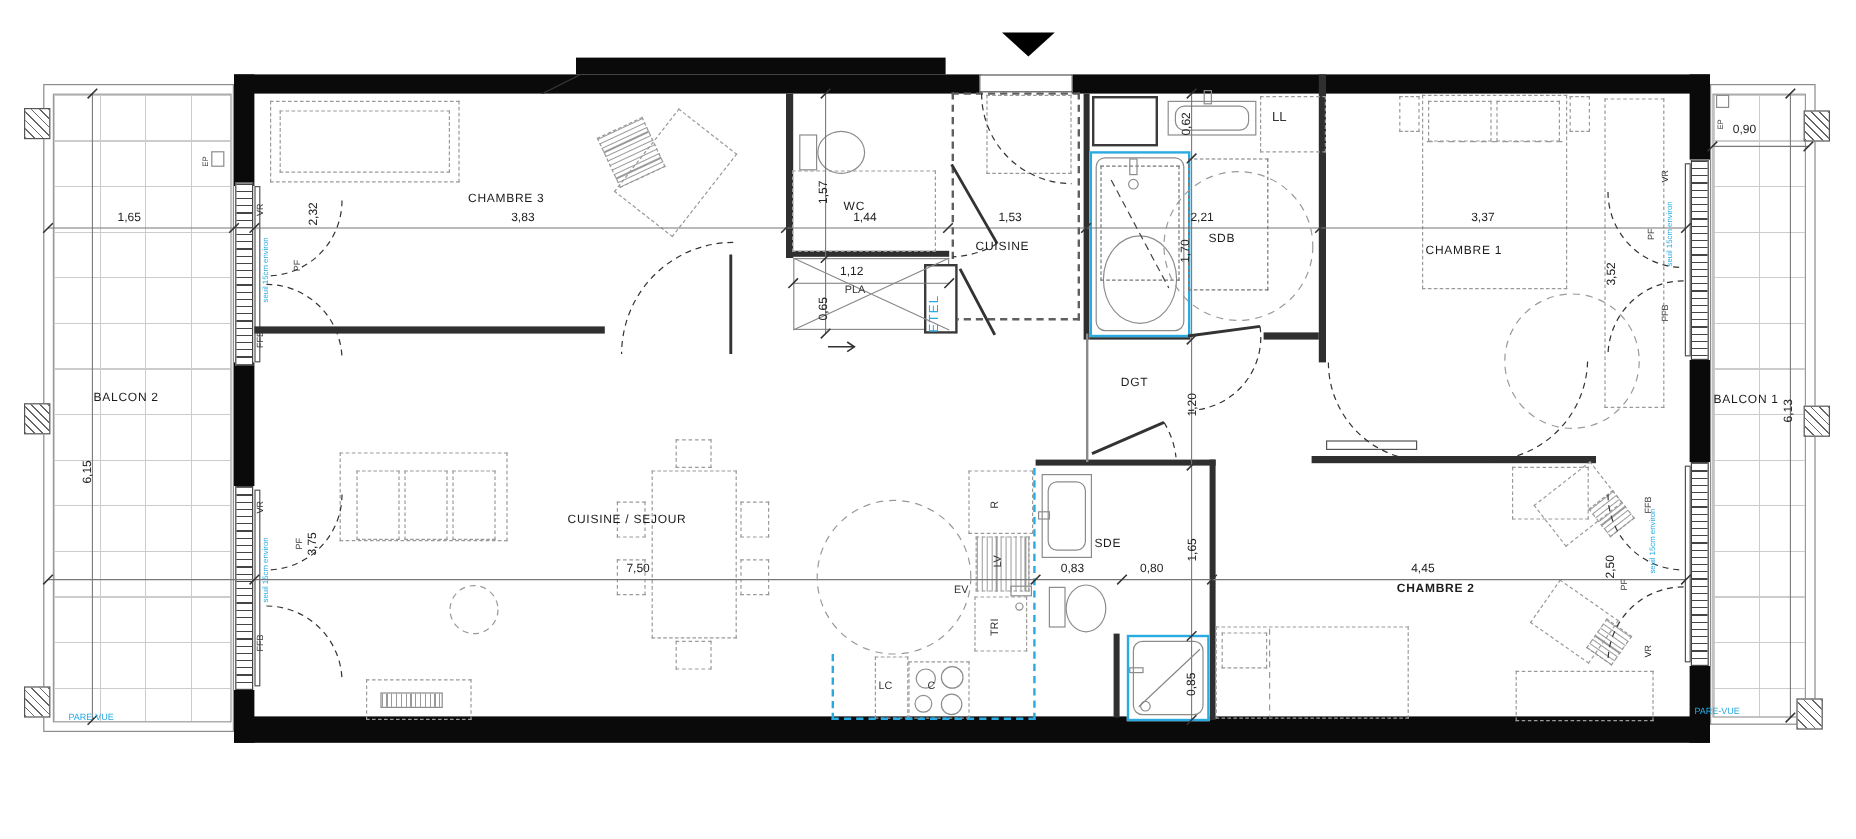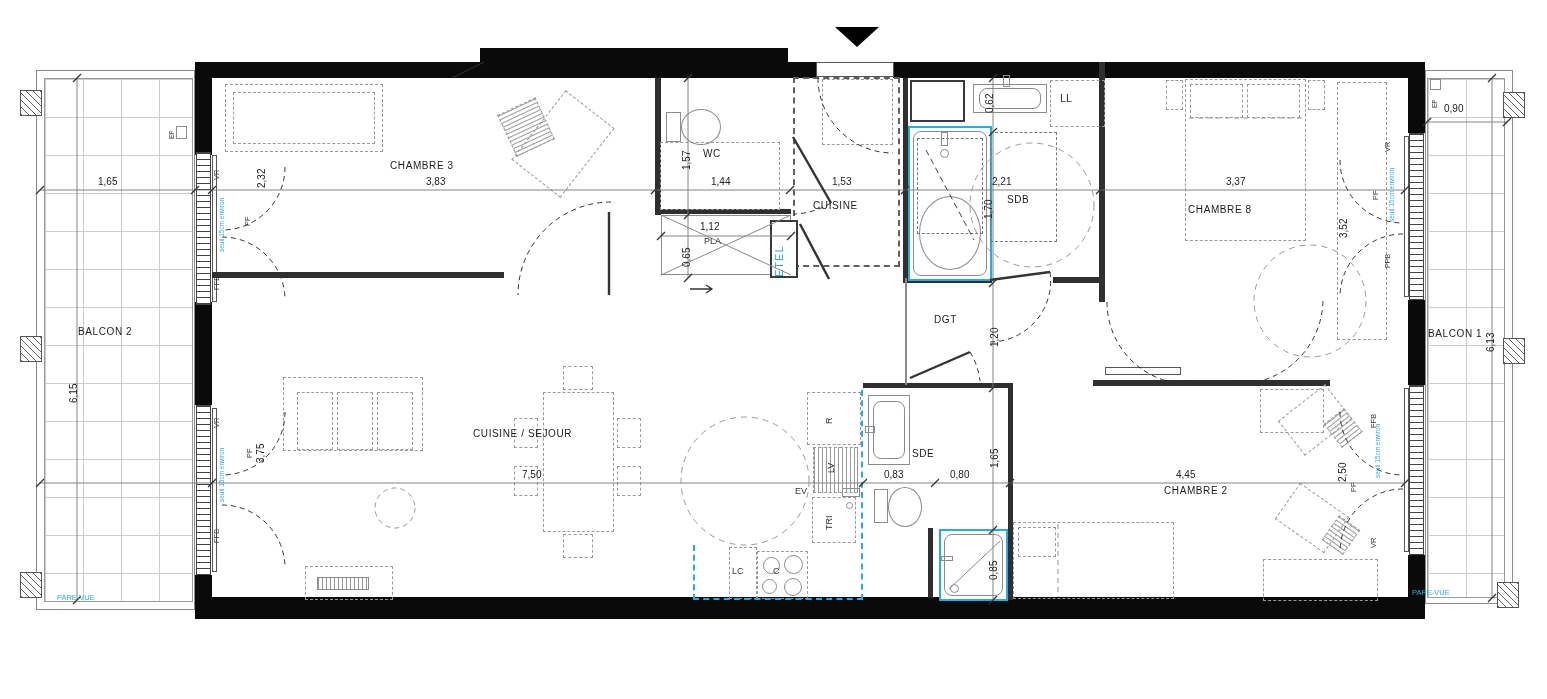--- a/index.html
+++ b/index.html
@@ -201,30 +201,30 @@
     <circle cx="395" cy="508" r="20" stroke="#9a9a9a" stroke-dasharray="5 4" fill="none"></circle>
 
     <path d="M661,215L791,275 M791,215L661,275" stroke="#888" stroke-width="1" fill="none"></path>
     <path d="M690,289h22 m-6,-4l6,4l-6,4" stroke="#333" stroke-width="1.3" fill="none"></path>
     <path d="M949,589L1000,541" stroke="#888" stroke-width="1" fill="none"></path>
     <path d="M926,150L974,240" stroke="#444" stroke-width="1" stroke-dasharray="6 4" fill="none"></path>
     <path d="M452,78L484,62" stroke="#333" stroke-width="1" fill="none"></path>
     <path d="M1189,118h113 M1058,524v73" stroke="#9a9a9a" stroke-width="1" stroke-dasharray="5 4" fill="none"></path>
   </svg>
 <div class="lab lab-room" style="left: 390px; top: 160px;">CHAMBRE 3</div>
-    <div class="lab lab-room" style="left: 703px; top: 148px;">WC</div>
+    <div class="lab lab-room" style="left: 703px; top: 167px;">WC</div>
     <div class="lab lab-room" style="left: 813px; top: 200px;">CUISINE</div>
     <div class="lab lab-room" style="left: 1007px; top: 194px;">SDB</div>
-    <div class="lab lab-room" style="left: 1188px; top: 204px;">CHAMBRE 8</div>
+    <div class="lab lab-room" style="left: 1188px; top: 204px;">CHAMBRE 1</div>
     <div class="lab lab-room" style="left: 78px; top: 326px;">BALCON 2</div>
     <div class="lab lab-room" style="left: 1428px; top: 328px;">BALCON 1</div>
     <div class="lab lab-room" style="left: 473px; top: 428px;">CUISINE / SEJOUR</div>
     <div class="lab lab-room" style="left: 934px; top: 314px;">DGT</div>
     <div class="lab lab-room" style="left: 912px; top: 448px;">SDE</div>
-    <div class="lab lab-room" style="left: 1164px; top: 485px;">CHAMBRE 2</div>
+    <div class="lab lab-room" style="left: 1164px; top: 485px; font-weight: bold;">CHAMBRE 2</div>
     <div class="lab lab-dim" style="left: 98px; top: 176px;">1,65</div>
     <div class="lab lab-dim" style="left: 426px; top: 176px;">3,83</div>
     <div class="lab lab-dim" style="left: 711px; top: 176px;">1,44</div>
     <div class="lab lab-dim" style="left: 832px; top: 176px;">1,53</div>
     <div class="lab lab-dim" style="left: 992px; top: 176px;">2,21</div>
     <div class="lab lab-dim" style="left: 1226px; top: 176px;">3,37</div>
     <div class="lab lab-dim" style="left: 1444px; top: 103px;">0,90</div>
     <div class="lab lab-dim" style="left: 700px; top: 221px;">1,12</div>
     <div class="lab lab-dim" style="left: 522px; top: 469px;">7,50</div>
     <div class="lab lab-dim" style="left: 884px; top: 469px;">0,83</div>

